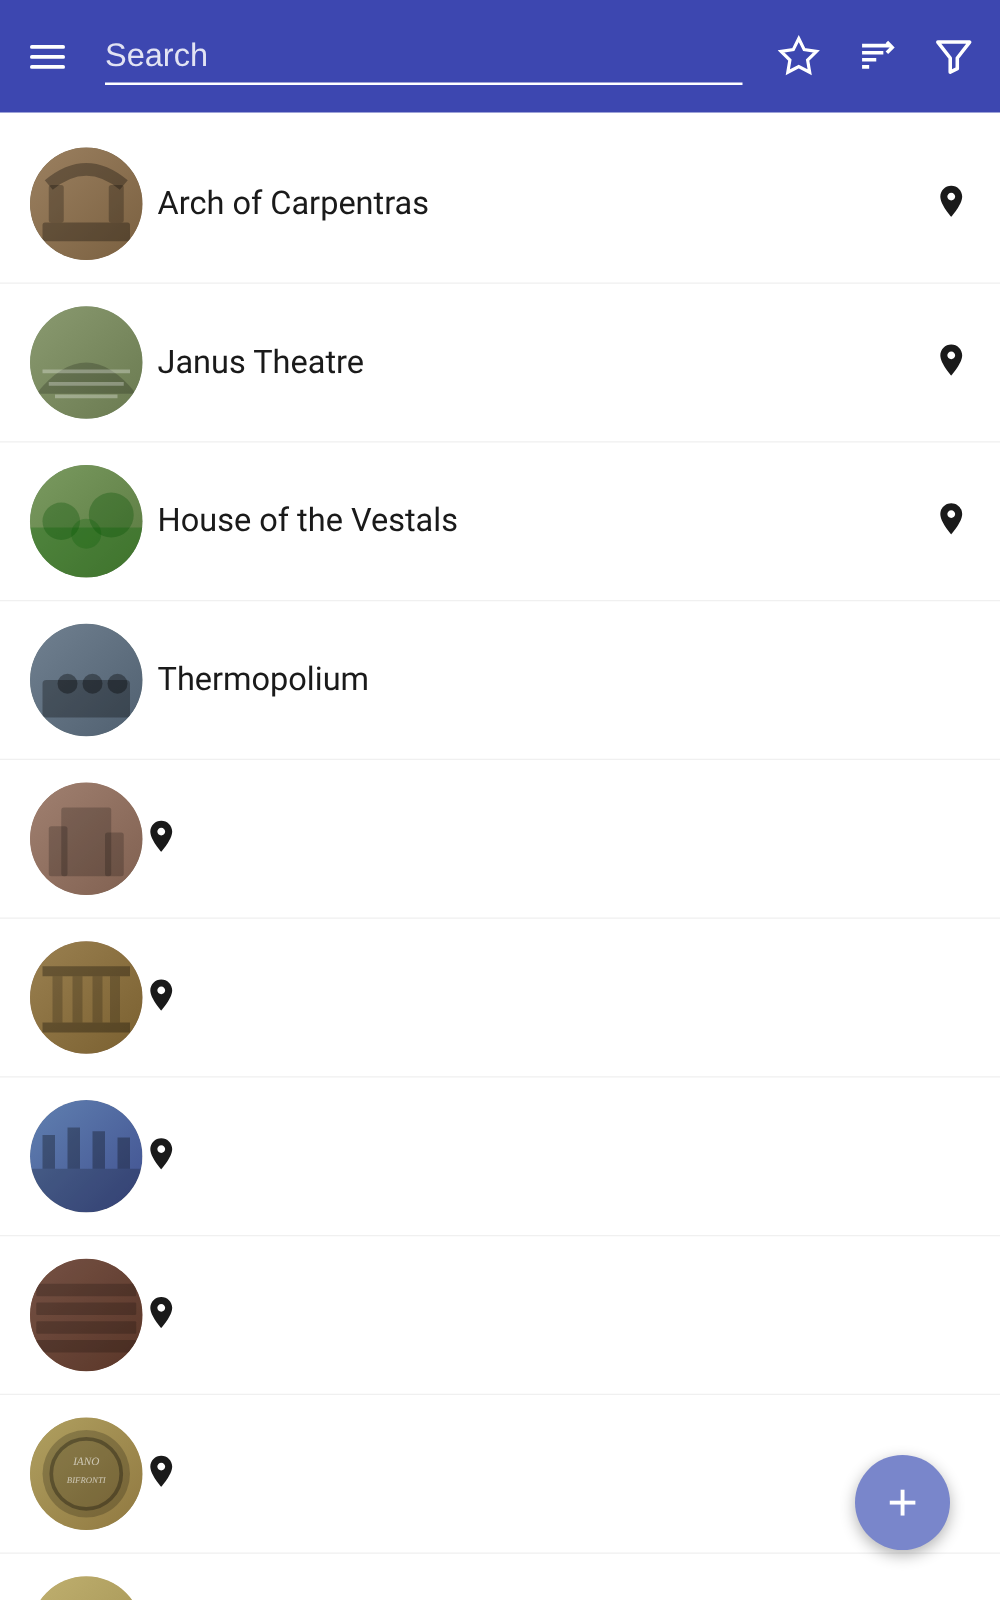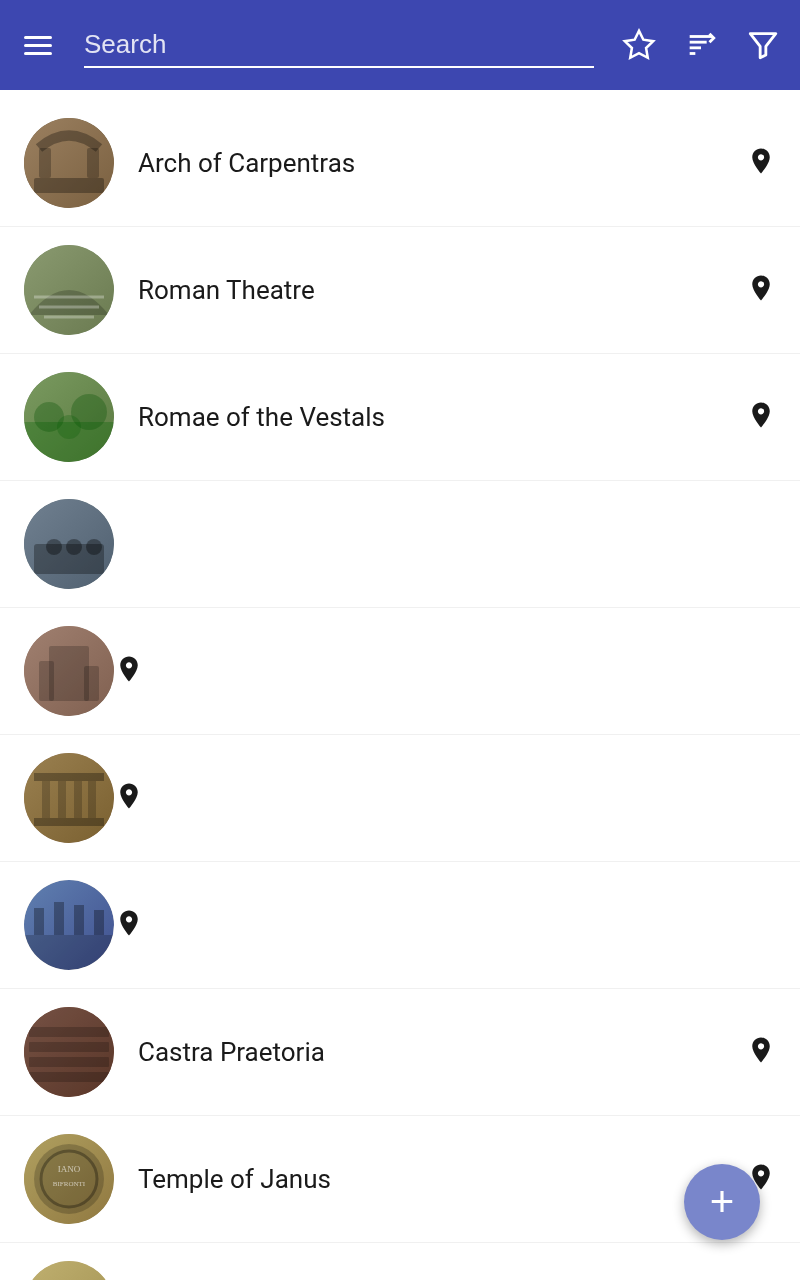--- a/index.html
+++ b/index.html
@@ -114,20 +114,21 @@
     .item-avatar {
       width: 90px;
       height: 90px;
       border-radius: 50%;
       overflow: hidden;
       flex-shrink: 0;
       background: #ccc;
       display: flex;
       align-items: center;
       justify-content: center;
+      font-style: italic;
     }
 
     
     .avatar-1 { background: linear-gradient(135deg, #8b7355 0%, #6b5a3e 50%, #a08060 100%); }
     .avatar-2 { background: linear-gradient(135deg, #7a8a6a 0%, #9aaa8a 50%, #6a7a5a 100%); }
     .avatar-3 { background: linear-gradient(135deg, #6a8060 0%, #8aaa70 50%, #5a7050 100%); }
     .avatar-4 { background: linear-gradient(135deg, #607080 0%, #809090 50%, #506070 100%); }
     .avatar-5 { background: linear-gradient(135deg, #907060 0%, #b09080 50%, #706050 100%); }
     .avatar-6 { background: linear-gradient(135deg, #8a7050 0%, #aa9070 50%, #7a6040 100%); }
     .avatar-7 { background: linear-gradient(135deg, #5070a0 0%, #7090b0 50%, #4060908 100%); }
@@ -138,21 +139,21 @@
     
     .avatar-svg {
       width: 90px;
       height: 90px;
     }
 
     .item-name {
       flex: 1;
       font-size: 26px;
       color: #1a1a1a;
-      padding-left: 24px;
+      padding-left: 12px;
       font-weight: 400;
     }
 
     .item-location-icon {
       flex-shrink: 0;
       color: #1a1a1a;
     }
 
     .item-location-icon svg {
       width: 30px;
@@ -263,21 +264,21 @@
               <stop offset="100%" style="stop-color:#6a7a50;stop-opacity:1"></stop>
             </linearGradient>
           </defs>
           <circle cx="45" cy="45" r="45" fill="url(#grad-1)"></circle>
           <path d="M5 70 Q45 20 85 70" fill="rgba(0,0,0,0.2)"></path>
        <line x1="15" y1="62" x2="75" y2="62" stroke="rgba(255,255,255,0.3)" stroke-width="3"></line>
        <line x1="10" y1="52" x2="80" y2="52" stroke="rgba(255,255,255,0.3)" stroke-width="3"></line>
        <line x1="20" y1="72" x2="70" y2="72" stroke="rgba(255,255,255,0.3)" stroke-width="3"></line>
         </svg>
       </div>
-      <span class="item-name">Roman Theatre</span>
+      <span class="item-name">Janus Theatre</span>
       <div class="item-location-icon">
         <svg viewBox="0 0 24 24" xmlns="http://www.w3.org/2000/svg">
           <path d="M12 2C8.13 2 5 5.13 5 9c0 5.25 7 13 7 13s7-7.75 7-13c0-3.87-3.13-7-7-7zm0 9.5c-1.38 0-2.5-1.12-2.5-2.5s1.12-2.5 2.5-2.5 2.5 1.12 2.5 2.5-1.12 2.5-2.5 2.5z" fill="#1a1a1a"></path>
         </svg>
       </div>
     </div>
     <div class="list-item">
       <div class="item-avatar avatar-3">
         <svg class="avatar-svg" viewBox="0 0 90 90" xmlns="http://www.w3.org/2000/svg">
           <defs>
@@ -289,21 +290,21 @@
               <stop offset="100%" style="stop-color:#5a7a40;stop-opacity:1"></stop>
             </linearGradient>
           </defs>
           <circle cx="45" cy="45" r="45" fill="url(#grad-2)"></circle>
           <rect x="0" y="50" width="90" height="40" fill="rgba(0,100,0,0.3)"></rect>
        <circle cx="25" cy="45" r="15" fill="rgba(0,80,0,0.3)"></circle>
        <circle cx="65" cy="40" r="18" fill="rgba(0,80,0,0.3)"></circle>
        <circle cx="45" cy="55" r="12" fill="rgba(0,90,0,0.25)"></circle>
         </svg>
       </div>
-      <span class="item-name">Romae of the Vestals</span>
+      <span class="item-name">House of the Vestals</span>
       <div class="item-location-icon">
         <svg viewBox="0 0 24 24" xmlns="http://www.w3.org/2000/svg">
           <path d="M12 2C8.13 2 5 5.13 5 9c0 5.25 7 13 7 13s7-7.75 7-13c0-3.87-3.13-7-7-7zm0 9.5c-1.38 0-2.5-1.12-2.5-2.5s1.12-2.5 2.5-2.5 2.5 1.12 2.5 2.5-1.12 2.5-2.5 2.5z" fill="#1a1a1a"></path>
         </svg>
       </div>
     </div>
     <div class="list-item no-location">
       <div class="item-avatar avatar-4">
         <svg class="avatar-svg" viewBox="0 0 90 90" xmlns="http://www.w3.org/2000/svg">
           <defs>
@@ -315,20 +316,21 @@
               <stop offset="100%" style="stop-color:#506070;stop-opacity:1"></stop>
             </linearGradient>
           </defs>
           <circle cx="45" cy="45" r="45" fill="url(#grad-3)"></circle>
           <rect x="10" y="45" width="70" height="30" fill="rgba(0,0,0,0.3)" rx="3"></rect>
        <circle cx="30" cy="48" r="8" fill="rgba(0,0,0,0.35)"></circle>
        <circle cx="50" cy="48" r="8" fill="rgba(0,0,0,0.35)"></circle>
        <circle cx="70" cy="48" r="8" fill="rgba(0,0,0,0.35)"></circle>
         </svg>
       </div>
+      <span class="item-name">Thermopolium</span>
       <div class="item-location-icon">
         <svg viewBox="0 0 24 24" xmlns="http://www.w3.org/2000/svg">
           <path d="M12 2C8.13 2 5 5.13 5 9c0 5.25 7 13 7 13s7-7.75 7-13c0-3.87-3.13-7-7-7zm0 9.5c-1.38 0-2.5-1.12-2.5-2.5s1.12-2.5 2.5-2.5 2.5 1.12 2.5 2.5-1.12 2.5-2.5 2.5z" fill="#1a1a1a"></path>
         </svg>
       </div>
     </div>
     <div class="list-item">
       <div class="item-avatar avatar-5">
         <svg class="avatar-svg" viewBox="0 0 90 90" xmlns="http://www.w3.org/2000/svg">
           <defs>
@@ -418,21 +420,20 @@
             </linearGradient>
           </defs>
           <circle cx="45" cy="45" r="45" fill="url(#grad-7)"></circle>
           <rect x="0" y="0" width="90" height="90" fill="rgba(0,0,0,0.15)"></rect>
        <rect x="5" y="20" width="80" height="10" fill="rgba(0,0,0,0.2)" rx="1"></rect>
        <rect x="5" y="35" width="80" height="10" fill="rgba(0,0,0,0.2)" rx="1"></rect>
        <rect x="5" y="50" width="80" height="10" fill="rgba(0,0,0,0.2)" rx="1"></rect>
        <rect x="5" y="65" width="80" height="10" fill="rgba(0,0,0,0.2)" rx="1"></rect>
         </svg>
       </div>
-      <span class="item-name">Castra Praetoria</span>
       <div class="item-location-icon">
         <svg viewBox="0 0 24 24" xmlns="http://www.w3.org/2000/svg">
           <path d="M12 2C8.13 2 5 5.13 5 9c0 5.25 7 13 7 13s7-7.75 7-13c0-3.87-3.13-7-7-7zm0 9.5c-1.38 0-2.5-1.12-2.5-2.5s1.12-2.5 2.5-2.5 2.5 1.12 2.5 2.5-1.12 2.5-2.5 2.5z" fill="#1a1a1a"></path>
         </svg>
       </div>
     </div>
     <div class="list-item">
       <div class="item-avatar avatar-9">
         <svg class="avatar-svg" viewBox="0 0 90 90" xmlns="http://www.w3.org/2000/svg">
           <defs>
@@ -444,21 +445,20 @@
               <stop offset="100%" style="stop-color:#907840;stop-opacity:1"></stop>
             </linearGradient>
           </defs>
           <circle cx="45" cy="45" r="45" fill="url(#grad-8)"></circle>
           <circle cx="45" cy="45" r="35" fill="rgba(0,0,0,0.2)"></circle>
        <circle cx="45" cy="45" r="28" fill="none" stroke="rgba(0,0,0,0.3)" stroke-width="3"></circle>
        <text x="45" y="38" text-anchor="middle" fill="rgba(255,255,255,0.6)" font-size="9" font-family="serif">IANO</text>
        <text x="45" y="52" text-anchor="middle" fill="rgba(255,255,255,0.6)" font-size="7" font-family="serif">BIFRONTI</text>
         </svg>
       </div>
-      <span class="item-name">Temple of Janus</span>
       <div class="item-location-icon">
         <svg viewBox="0 0 24 24" xmlns="http://www.w3.org/2000/svg">
           <path d="M12 2C8.13 2 5 5.13 5 9c0 5.25 7 13 7 13s7-7.75 7-13c0-3.87-3.13-7-7-7zm0 9.5c-1.38 0-2.5-1.12-2.5-2.5s1.12-2.5 2.5-2.5 2.5 1.12 2.5 2.5-1.12 2.5-2.5 2.5z" fill="#1a1a1a"></path>
         </svg>
       </div>
     </div>
     <div class="list-item">
       <div class="item-avatar avatar-10">
         <svg class="avatar-svg" viewBox="0 0 90 90" xmlns="http://www.w3.org/2000/svg">
           <defs>

